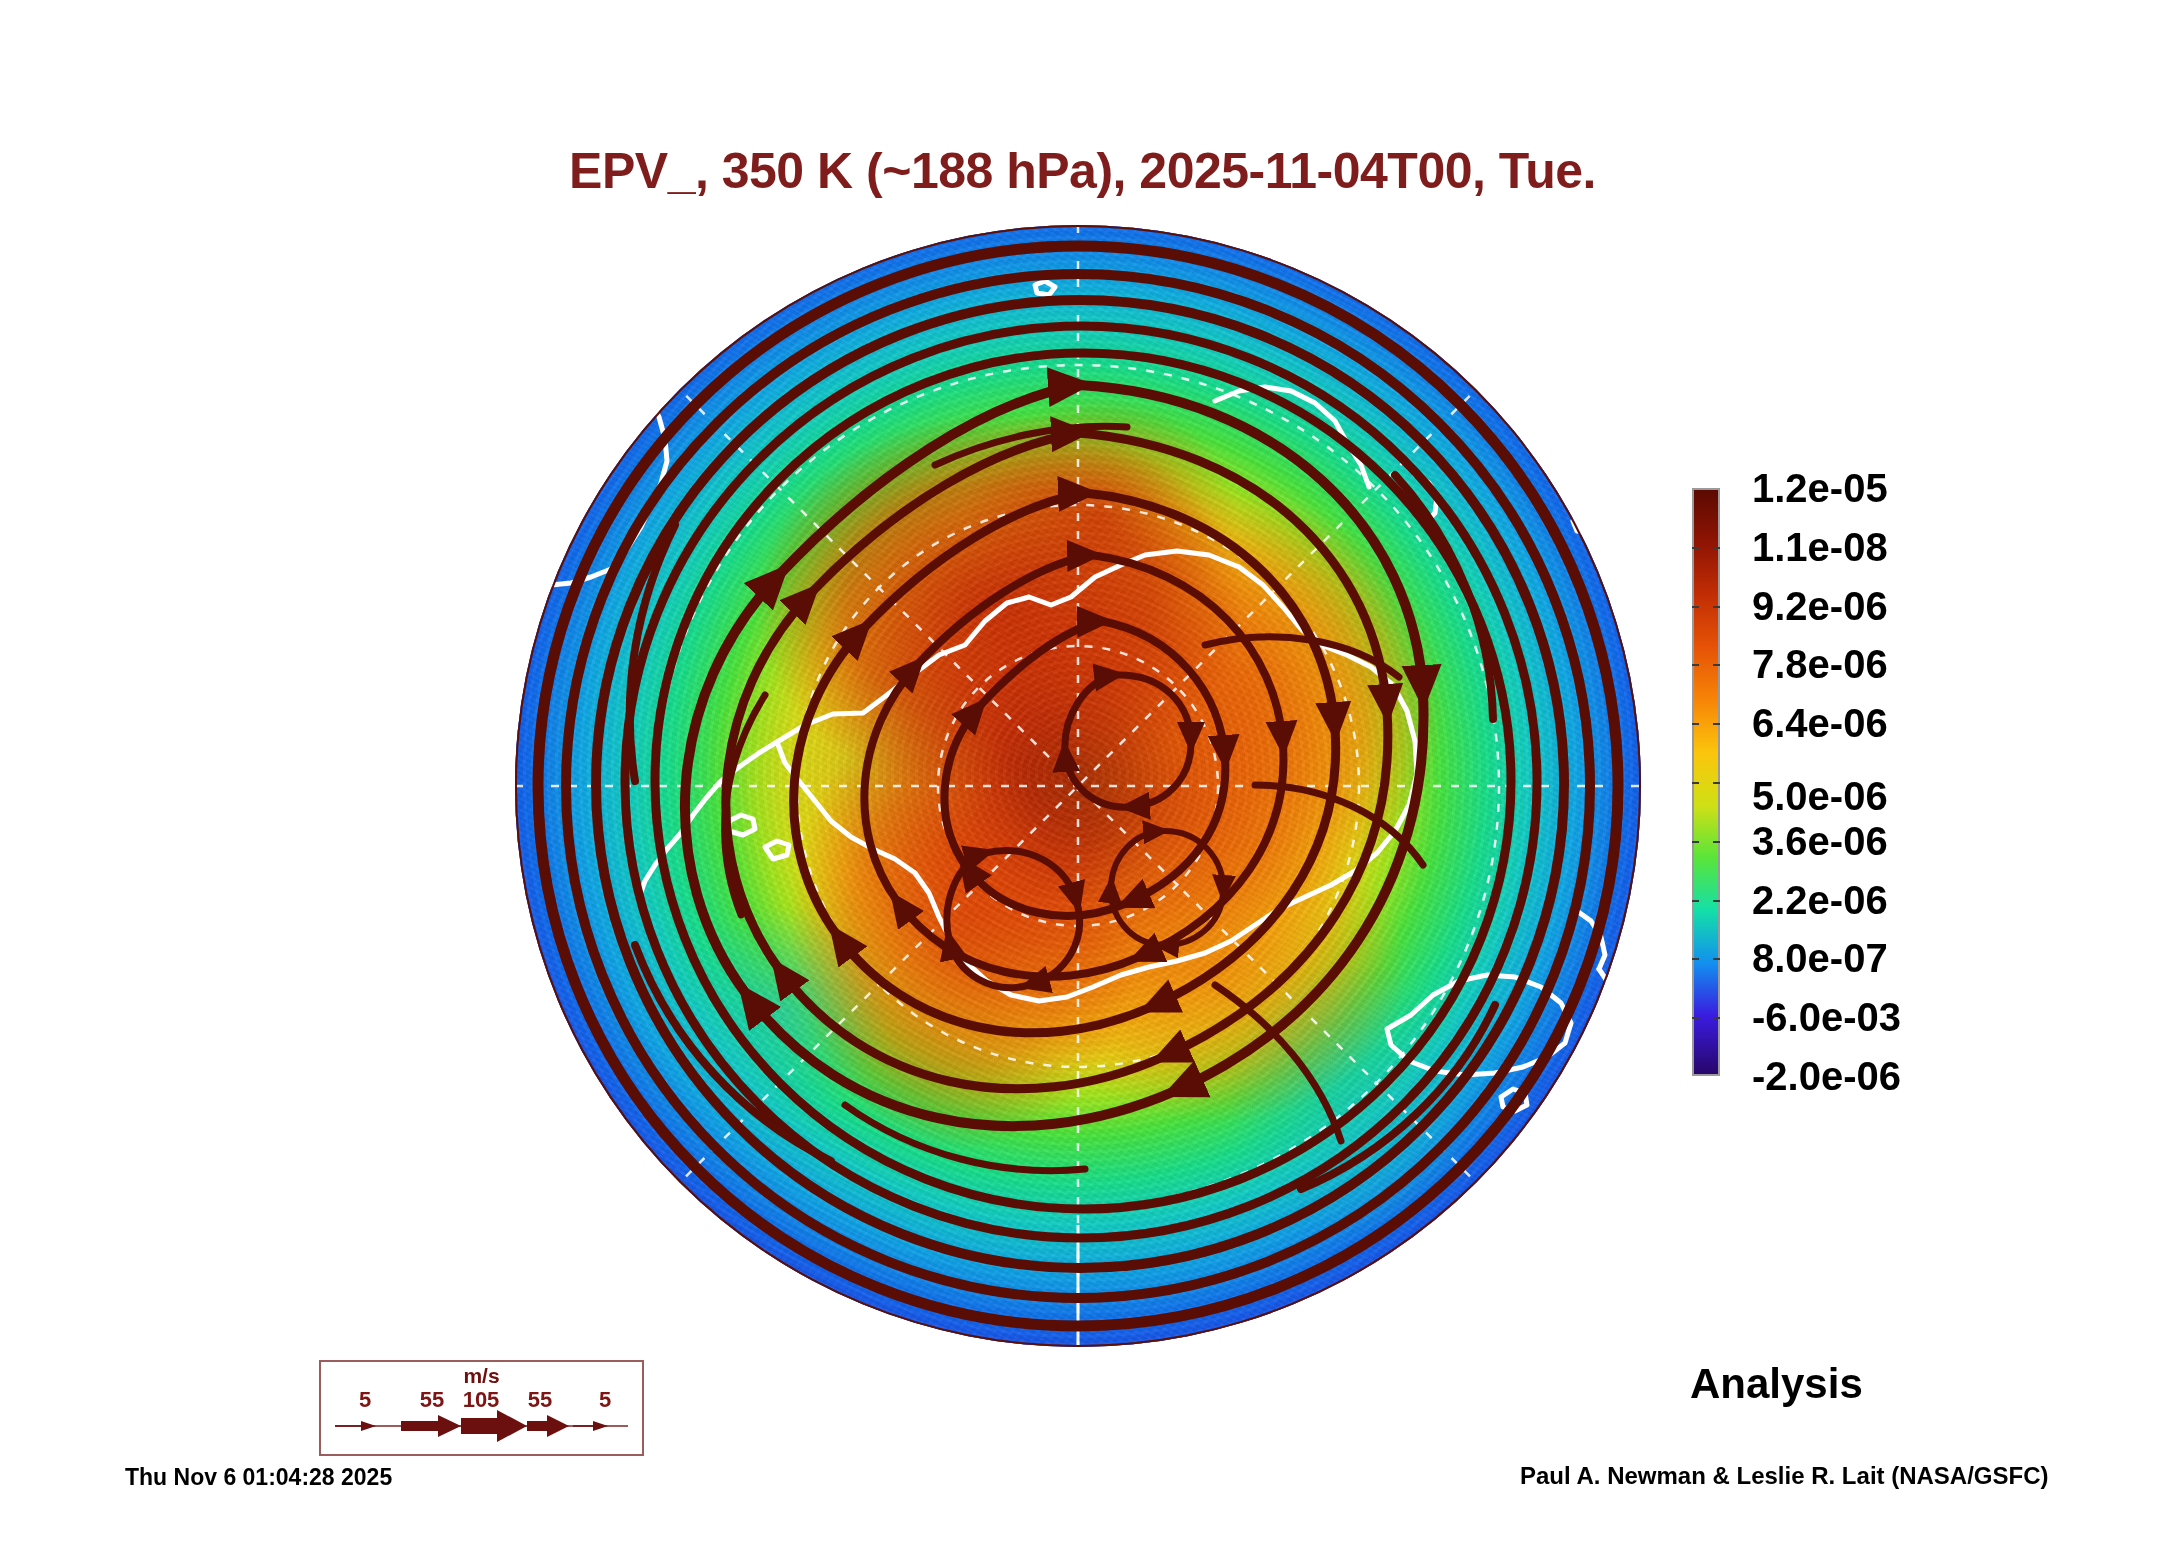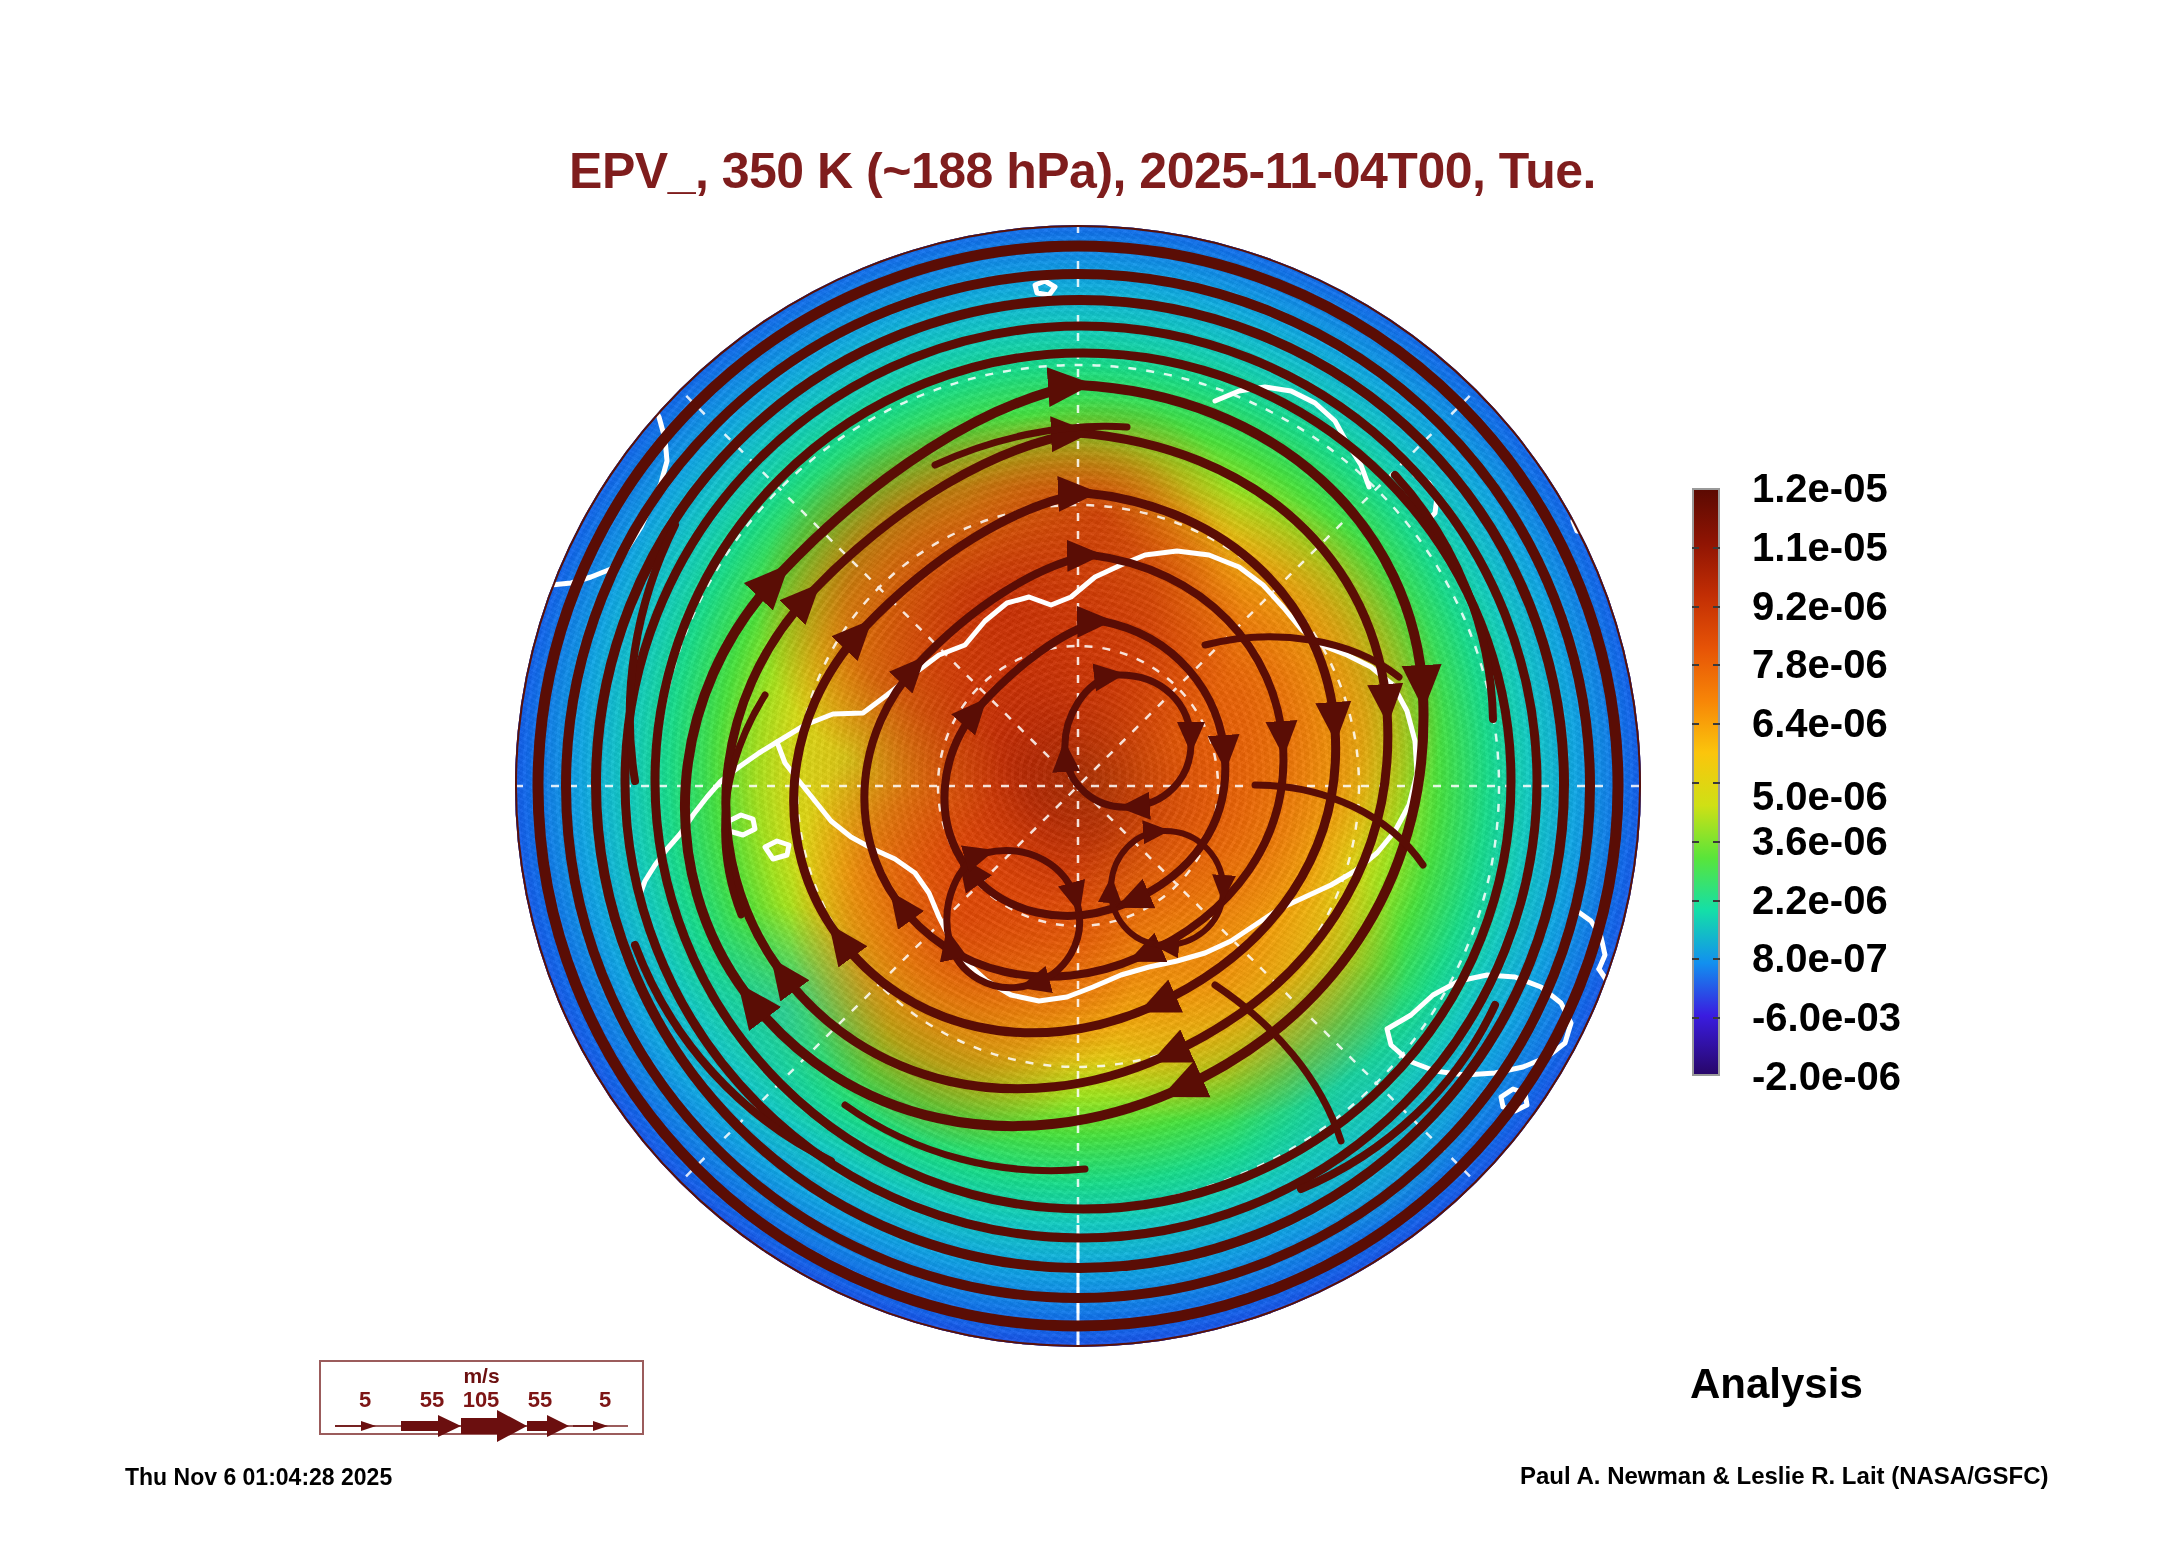--- a/index.html
+++ b/index.html
@@ -173,21 +173,21 @@
     white-space: nowrap;
     transform: translateY(-50%);
   }
 
   
   #wind-legend {
     position: absolute;
     left: 319px;
     top: 1360px;
     width: 325px;
-    height: 75px;
+    height: 96px;
     border: 2px solid #9b5c5c;
     box-sizing: border-box;
     background: #ffffff;
   }
   #wind-legend-unit {
     position: absolute;
     left: 0; right: 0;
     top: 2px;
     text-align: center;
     font-size: 21px;
@@ -374,21 +374,21 @@
   <div class="cb-tick left" style="top:411.6px"></div>
   <div class="cb-tick right" style="top:411.6px"></div>
   <div class="cb-tick left" style="top:470.4px"></div>
   <div class="cb-tick right" style="top:470.4px"></div>
   <div class="cb-tick left" style="top:529.2px"></div>
   <div class="cb-tick right" style="top:529.2px"></div>
 </div>
 
 <div id="colorbar-labels">
   <div class="cb-label" style="top:0px">1.2e-05</div>
-  <div class="cb-label" style="top:58.8px">1.1e-05</div>
+  <div class="cb-label" style="top:58.8px">1.1e-08</div>
   <div class="cb-label" style="top:117.6px">9.2e-06</div>
   <div class="cb-label" style="top:176.4px">7.8e-06</div>
   <div class="cb-label" style="top:235.2px">6.4e-06</div>
   <div class="cb-label" style="top:308px">5.0e-06</div>
   <div class="cb-label" style="top:352.8px">3.6e-06</div>
   <div class="cb-label" style="top:411.6px">2.2e-06</div>
   <div class="cb-label" style="top:470.4px">8.0e-07</div>
   <div class="cb-label" style="top:529.2px">-6.0e-03</div>
   <div class="cb-label" style="top:588px">-2.0e-06</div>
 </div>

